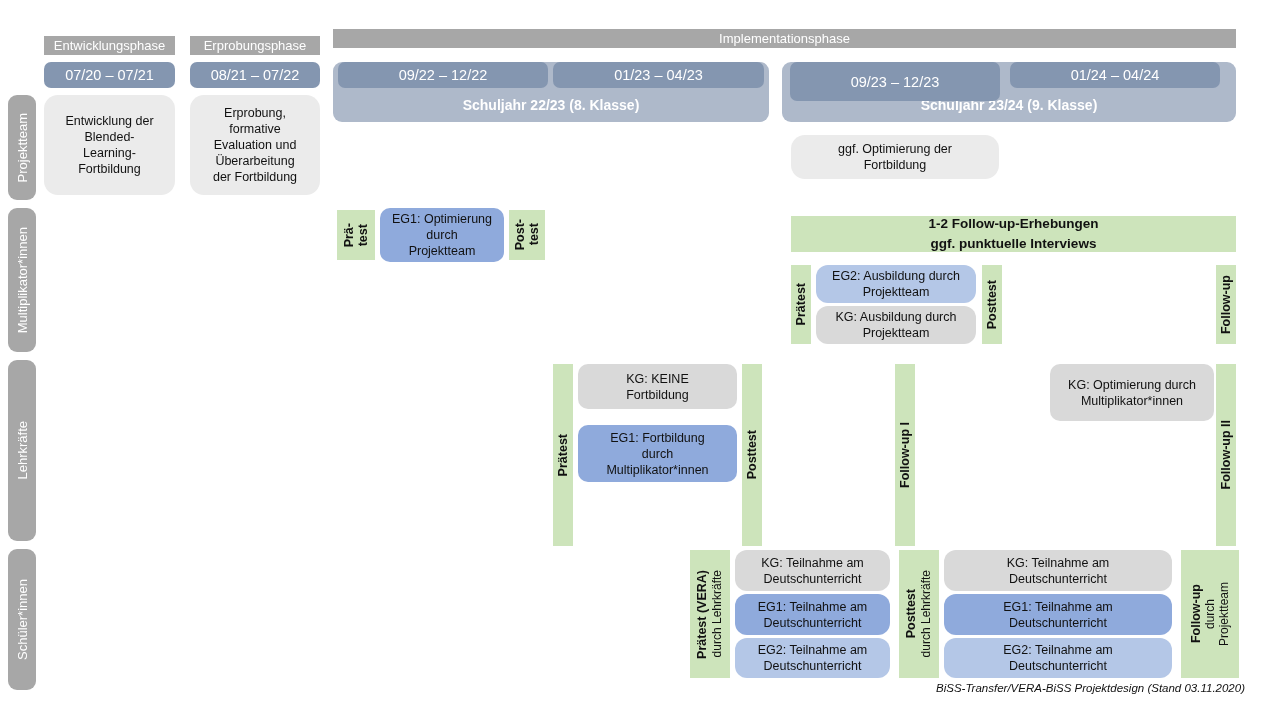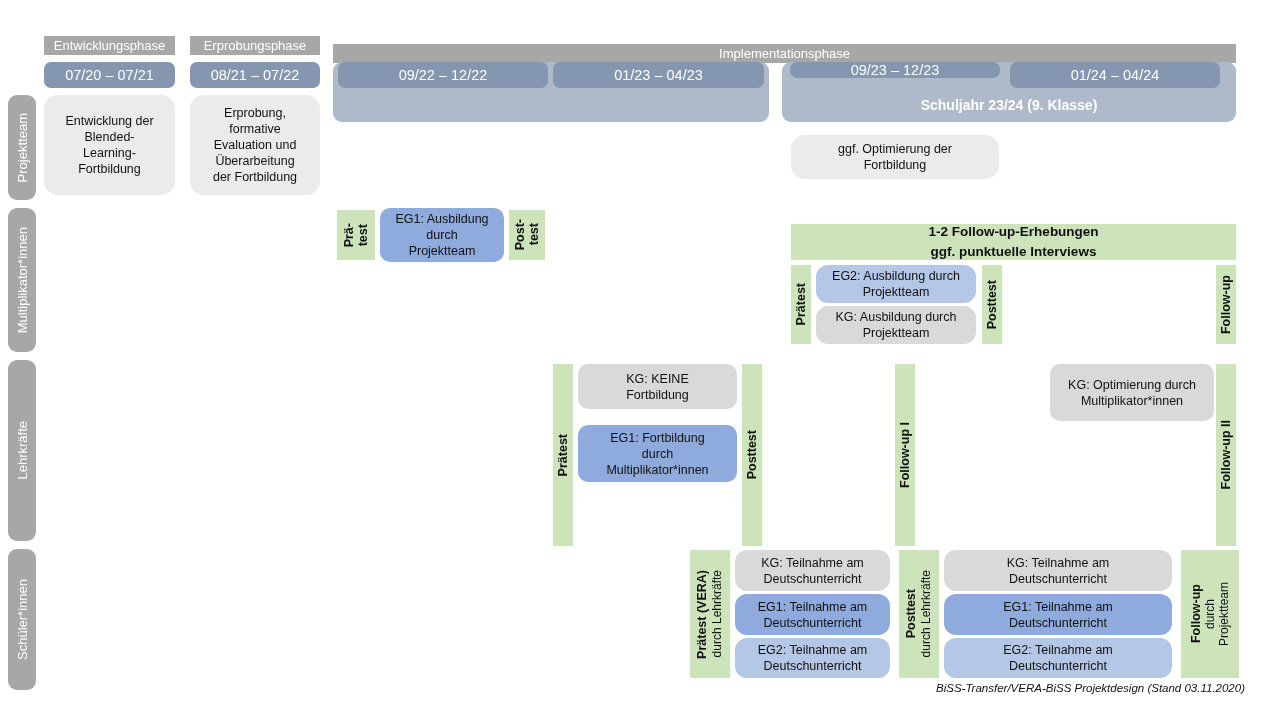--- a/index.html
+++ b/index.html
@@ -64,31 +64,32 @@
     font-size:11.5px;font-style:italic;color:#111111;text-align:right;white-space:nowrap;margin-left:8px;
   }
 </style>
 </head>
 <body>
 
 <div class="stage">
 
   <div class="abs phase-bar" style="left:44px;top:36px;width:131px;height:19px">Entwicklungsphase</div>
   <div class="abs phase-bar" style="left:190px;top:36px;width:130px;height:19px">Erprobungsphase</div>
-  <div class="abs phase-bar" style="left:333px;top:44px;width:903px;height:19px">Implementationsphase</div>
+  <div class="abs phase-bar" style="left:333px;top:29px;width:903px;height:19px">Implementationsphase</div>
 
   <div class="abs container-bar" style="left:333px;top:62px;width:436px;height:60px"></div>
   <div class="abs container-bar" style="left:782px;top:62px;width:454px;height:60px"></div>
+  <div class="abs schoolyear" style="left:333px;top:92px;width:436px;height:26px">Schuljahr 22/23 (8. Klasse)</div>
   <div class="abs schoolyear" style="left:782px;top:92px;width:454px;height:26px">Schuljahr 23/24 (9. Klasse)</div>
 
   <div class="abs pill" style="left:44px;top:62px;width:131px;height:26px">07/20 – 07/21</div>
   <div class="abs pill" style="left:190px;top:62px;width:130px;height:26px">08/21 – 07/22</div>
   <div class="abs pill" style="left:338px;top:62px;width:210px;height:26px">09/22 – 12/22</div>
   <div class="abs pill" style="left:553px;top:62px;width:211px;height:26px">01/23 – 04/23</div>
-  <div class="abs pill" style="left:790px;top:62px;width:210px;height:16px">09/23 – 12/23</div>
+  <div class="abs pill" style="left:790px;top:62px;width:210px;height:39px">09/23 – 12/23</div>
   <div class="abs pill" style="left:1010px;top:62px;width:210px;height:26px">01/24 – 04/24</div>
 
   <div class="abs side-bar" style="left:8px;top:95px;width:28px;height:105px">
     <span class="vtext side-label">Projektteam</span>
   </div>
   <div class="abs side-bar" style="left:8px;top:208px;width:28px;height:144px">
     <span class="vtext side-label">Multiplikator*innen</span>
   </div>
   <div class="abs side-bar" style="left:8px;top:360px;width:28px;height:181px">
     <span class="vtext side-label">Lehrkräfte</span>
@@ -106,28 +107,28 @@
 Evaluation und
 Überarbeitung
 der Fortbildung</div>
   <div class="abs box bg-lgray r14" style="left:791px;top:135px;width:208px;height:44px">ggf. Optimierung der
 Fortbildung</div>
 
   <div class="abs gbar" style="left:337px;top:210px;width:38px;height:50px">
     <span class="vtext vbold">Prä-
 test</span>
   </div>
-  <div class="abs box bg-eg1 r10" style="left:380px;top:208px;width:124px;height:54px">EG1: Ausbildung
+  <div class="abs box bg-eg1 r10" style="left:380px;top:208px;width:124px;height:54px">EG1: Optimierung
 durch
 Projektteam</div>
   <div class="abs gbar" style="left:509px;top:210px;width:36px;height:50px">
     <span class="vtext vbold">Post-
 test</span>
   </div>
-  <div class="abs gbox" style="left:791px;top:224px;width:445px;height:36px">1-2 Follow-up-Erhebungen
+  <div class="abs gbox" style="left:791px;top:216px;width:445px;height:36px">1-2 Follow-up-Erhebungen
 ggf. punktuelle Interviews</div>
   <div class="abs gbar" style="left:791px;top:265px;width:20px;height:79px">
     <span class="vtext vbold">Prätest</span>
   </div>
   <div class="abs box bg-eg2 r8" style="left:816px;top:265px;width:160px;height:38px">EG2: Ausbildung durch
 Projektteam</div>
   <div class="abs box bg-kg r8" style="left:816px;top:306px;width:160px;height:38px">KG: Ausbildung durch
 Projektteam</div>
   <div class="abs gbar" style="left:982px;top:265px;width:20px;height:79px">
     <span class="vtext vbold">Posttest</span>

